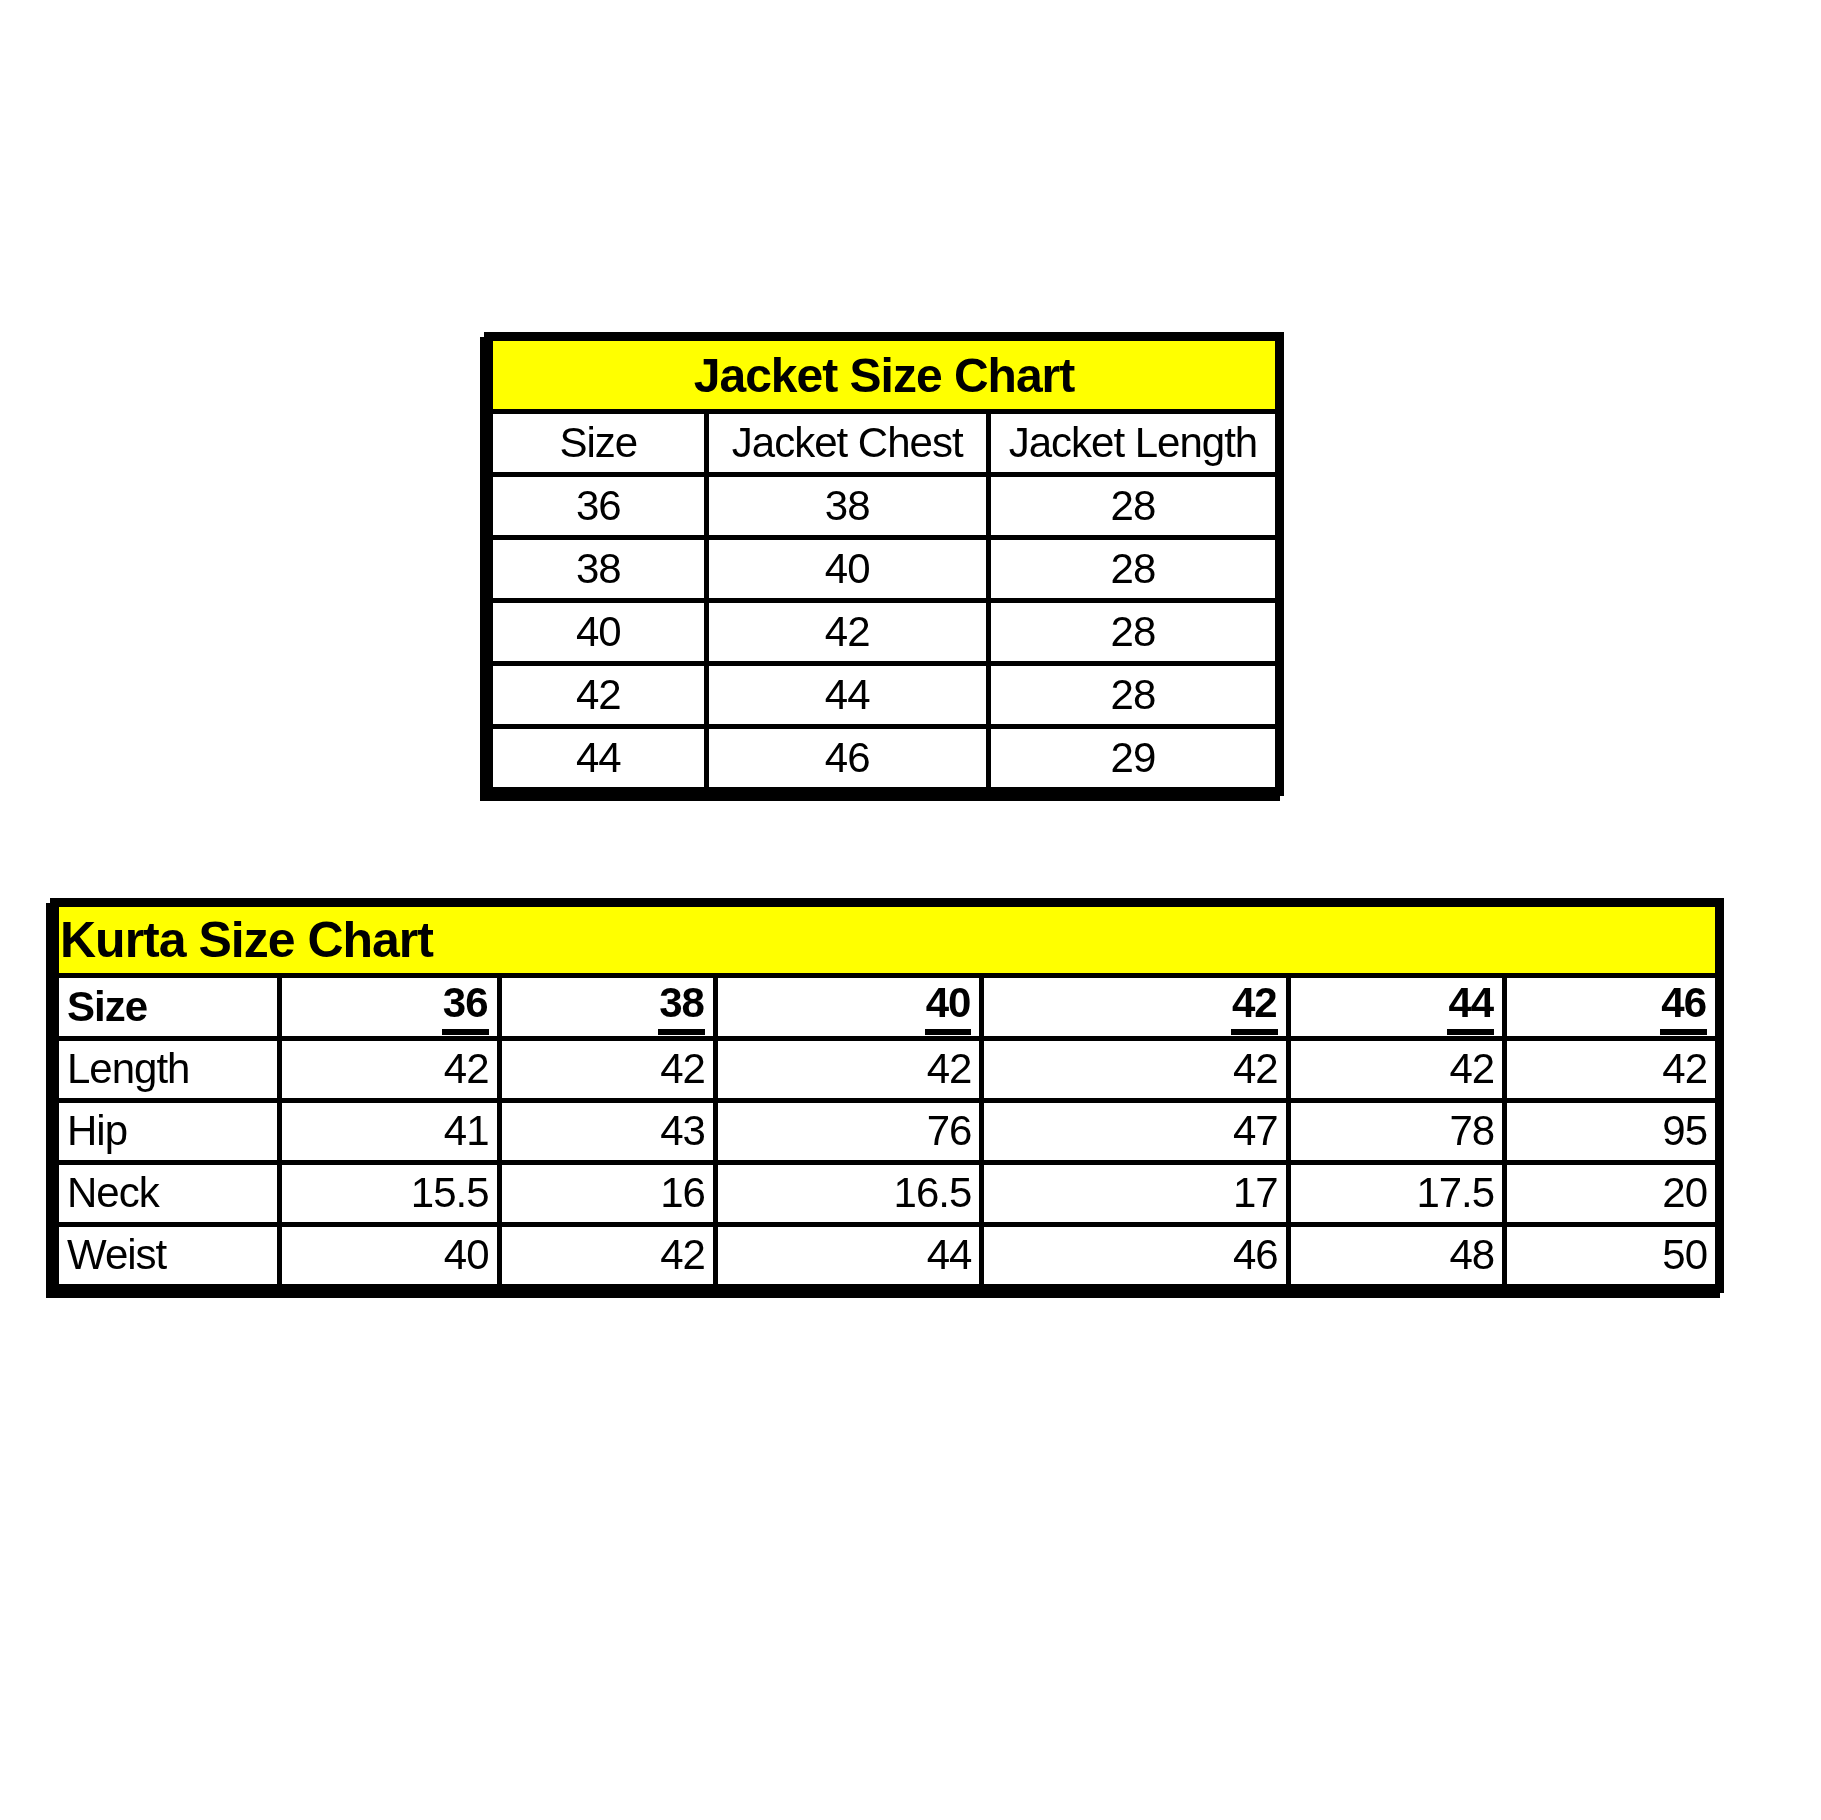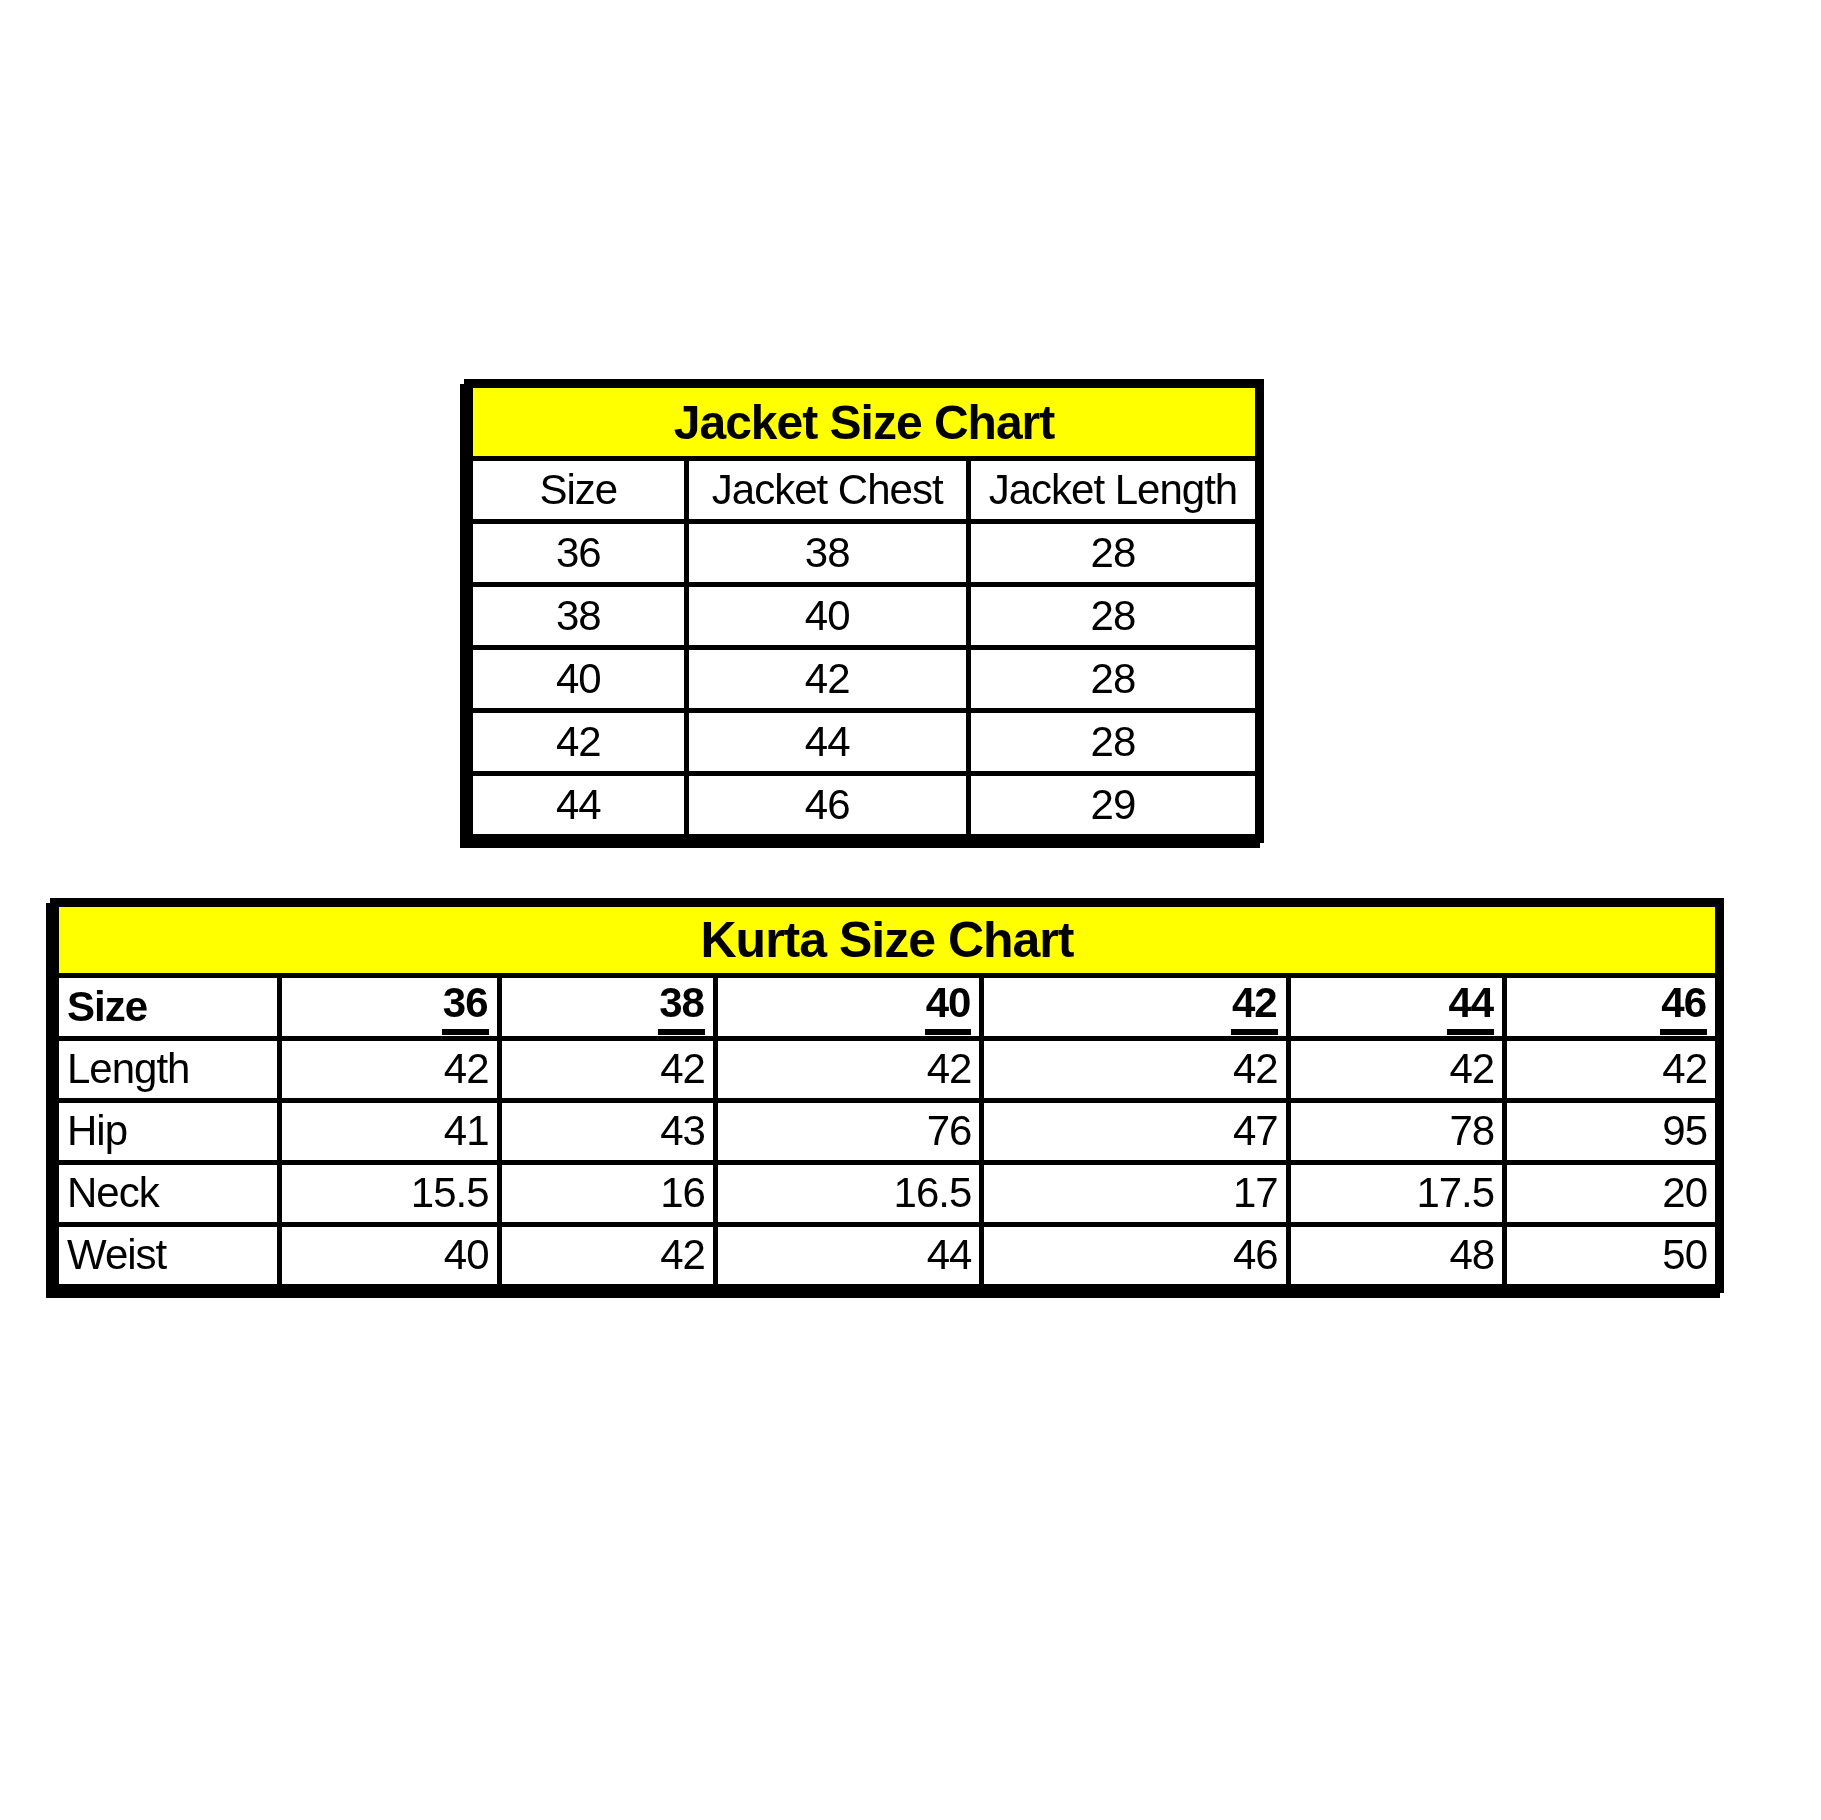--- a/index.html
+++ b/index.html
@@ -26,23 +26,22 @@
     font-size: 42px;
     letter-spacing: -1px;
     color: #000000;
     overflow: hidden;
     white-space: nowrap;
   }
 
   
   #jacket-chart {
     position: absolute;
-    left: 464px;
+    left: 484px;
     top: 332px;
-    margin-top: 47px;
   }
   #jacket-chart table {
     width: 800px;
     border: 9px solid #000000;
   }
   #jacket-chart td.title-cell {
     height: 66px;
     background: #ffff00;
     font-weight: bold;
     font-size: 48px;
@@ -62,21 +61,20 @@
   }
   #kurta-chart table {
     width: 1674px;
     border: 9px solid #000000;
   }
   #kurta-chart td.title-cell {
     height: 64px;
     background: #ffff00;
     font-weight: bold;
     font-size: 50px;
-    text-align: center;
   }
   #kurta-chart td.cell {
     height: 55px;
   }
   #kurta-chart td.label {
     text-align: left;
     padding-left: 8px;
   }
   #kurta-chart td.num {
     text-align: right;

